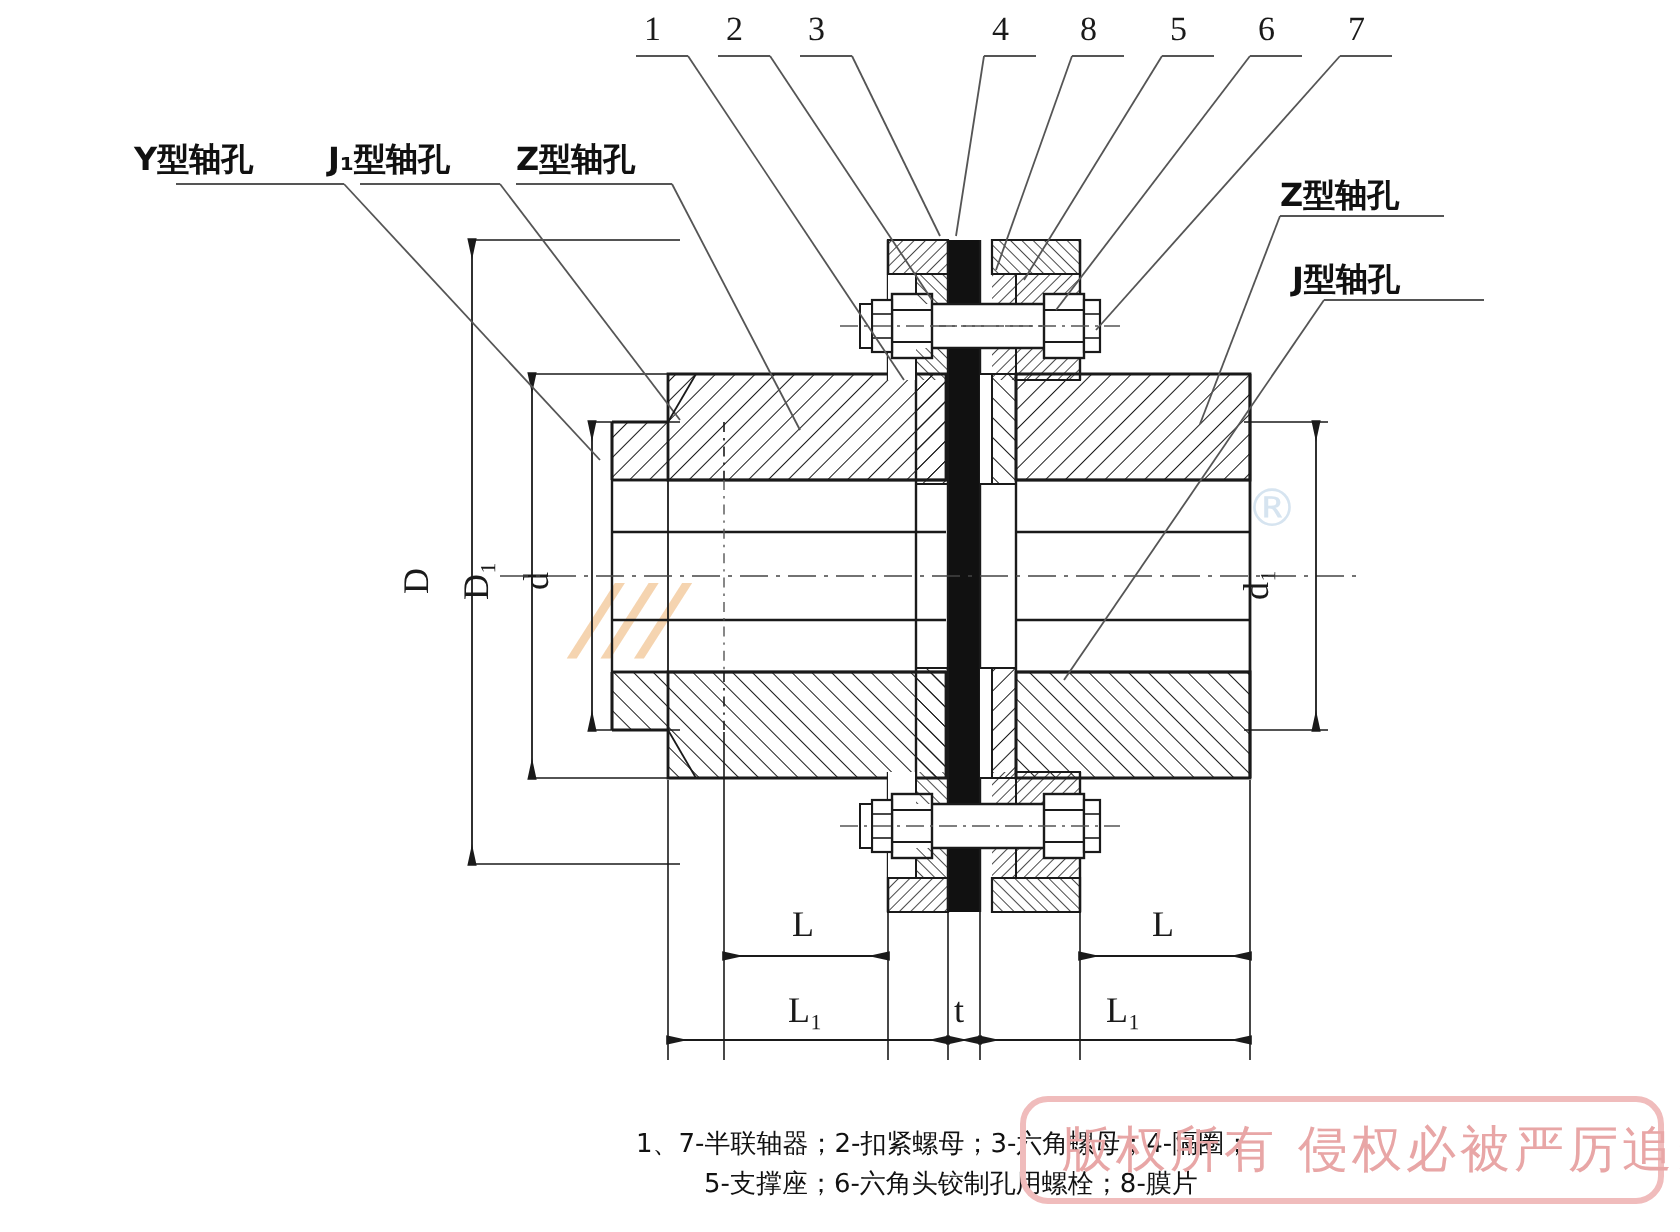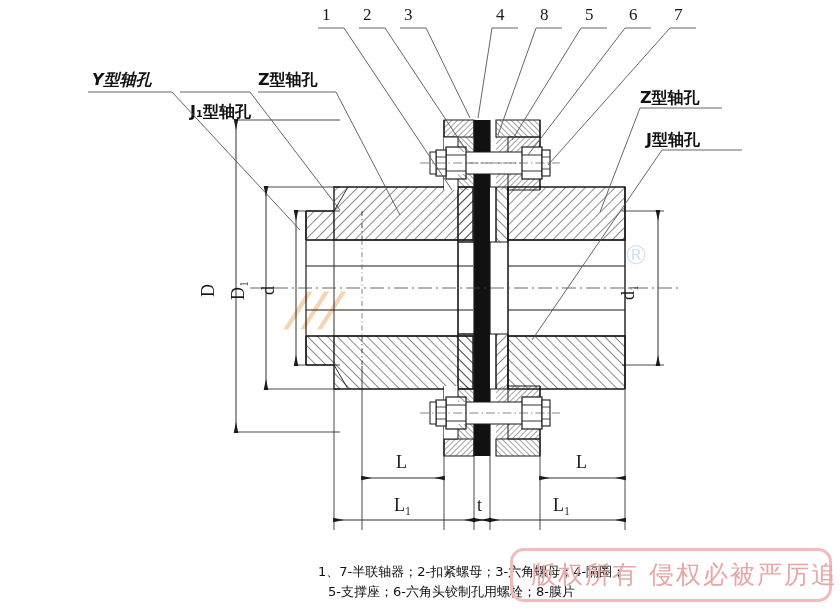--- a/index.html
+++ b/index.html
@@ -314,36 +314,36 @@
 
   <div class="txt numlabel" style="left:322px;top:5px;">1</div>
   <div class="txt numlabel" style="left:363px;top:5px;">2</div>
   <div class="txt numlabel" style="left:404px;top:5px;">3</div>
   <div class="txt numlabel" style="left:496px;top:5px;">4</div>
   <div class="txt numlabel" style="left:540px;top:5px;">8</div>
   <div class="txt numlabel" style="left:585px;top:5px;">5</div>
   <div class="txt numlabel" style="left:629px;top:5px;">6</div>
   <div class="txt numlabel" style="left:674px;top:5px;">7</div>
 
-  <div class="txt cnlabel" style="left:92px;top:70px;font-style:italic;">Y型轴孔</div>
-  <div class="txt cnlabel" style="left:190px;top:70px;margin-top:32px;">J₁型轴孔</div>
+  <div class="txt cnlabel" style="left:67px;top:70px;">Y型轴孔</div>
+  <div class="txt cnlabel" style="left:164px;top:70px;">J₁型轴孔</div>
   <div class="txt cnlabel" style="left:258px;top:70px;">Z型轴孔</div>
   <div class="txt cnlabel" style="left:640px;top:88px;">Z型轴孔</div>
   <div class="txt cnlabel" style="left:646px;top:130px;">J型轴孔</div>
 
   <div class="txt dimlabel rot" style="left:198px;top:297px;">D</div>
   <div class="txt dimlabel rot" style="left:228px;top:300px;">D₁</div>
   <div class="txt dimlabel rot" style="left:258px;top:295px;">d</div>
   <div class="txt dimlabel rot" style="left:618px;top:300px;">d₁</div>
 
   <div class="txt dimlabel" style="left:396px;top:452px;">L</div>
   <div class="txt dimlabel" style="left:576px;top:452px;">L</div>
   <div class="txt dimlabel" style="left:394px;top:495px;">L₁</div>
   <div class="txt dimlabel" style="left:477px;top:495px;">t</div>
   <div class="txt dimlabel" style="left:553px;top:495px;">L₁</div>
 
   <div class="wm-red-box" style="left:510px;top:548px;width:316px;height:48px;"></div>
   <div class="wm-red-text" style="left:531px;top:558px;">版权所有 侵权必被严厉追究</div>
 
   <div class="txt caption" style="left:318px;top:563px;">1、7-半联轴器；2-扣紧螺母；3-六角螺母；4-隔圈；</div>
-  <div class="txt caption" style="left:328px;top:583px;">5-支撑座；6-六角头铰制孔用螺栓；8-膜片</div>
+  <div class="txt caption" style="left:352px;top:583px;">5-支撑座；6-六角头铰制孔用螺栓；8-膜片</div>
 
 </div>
 
 </body></html>

